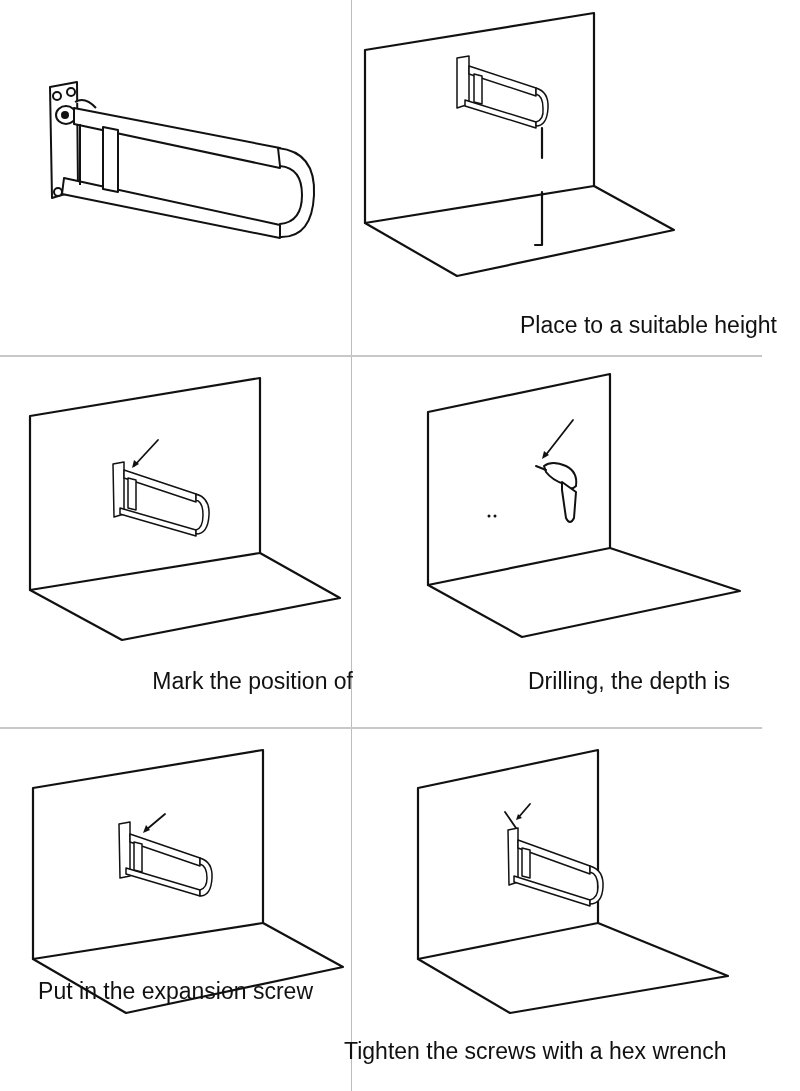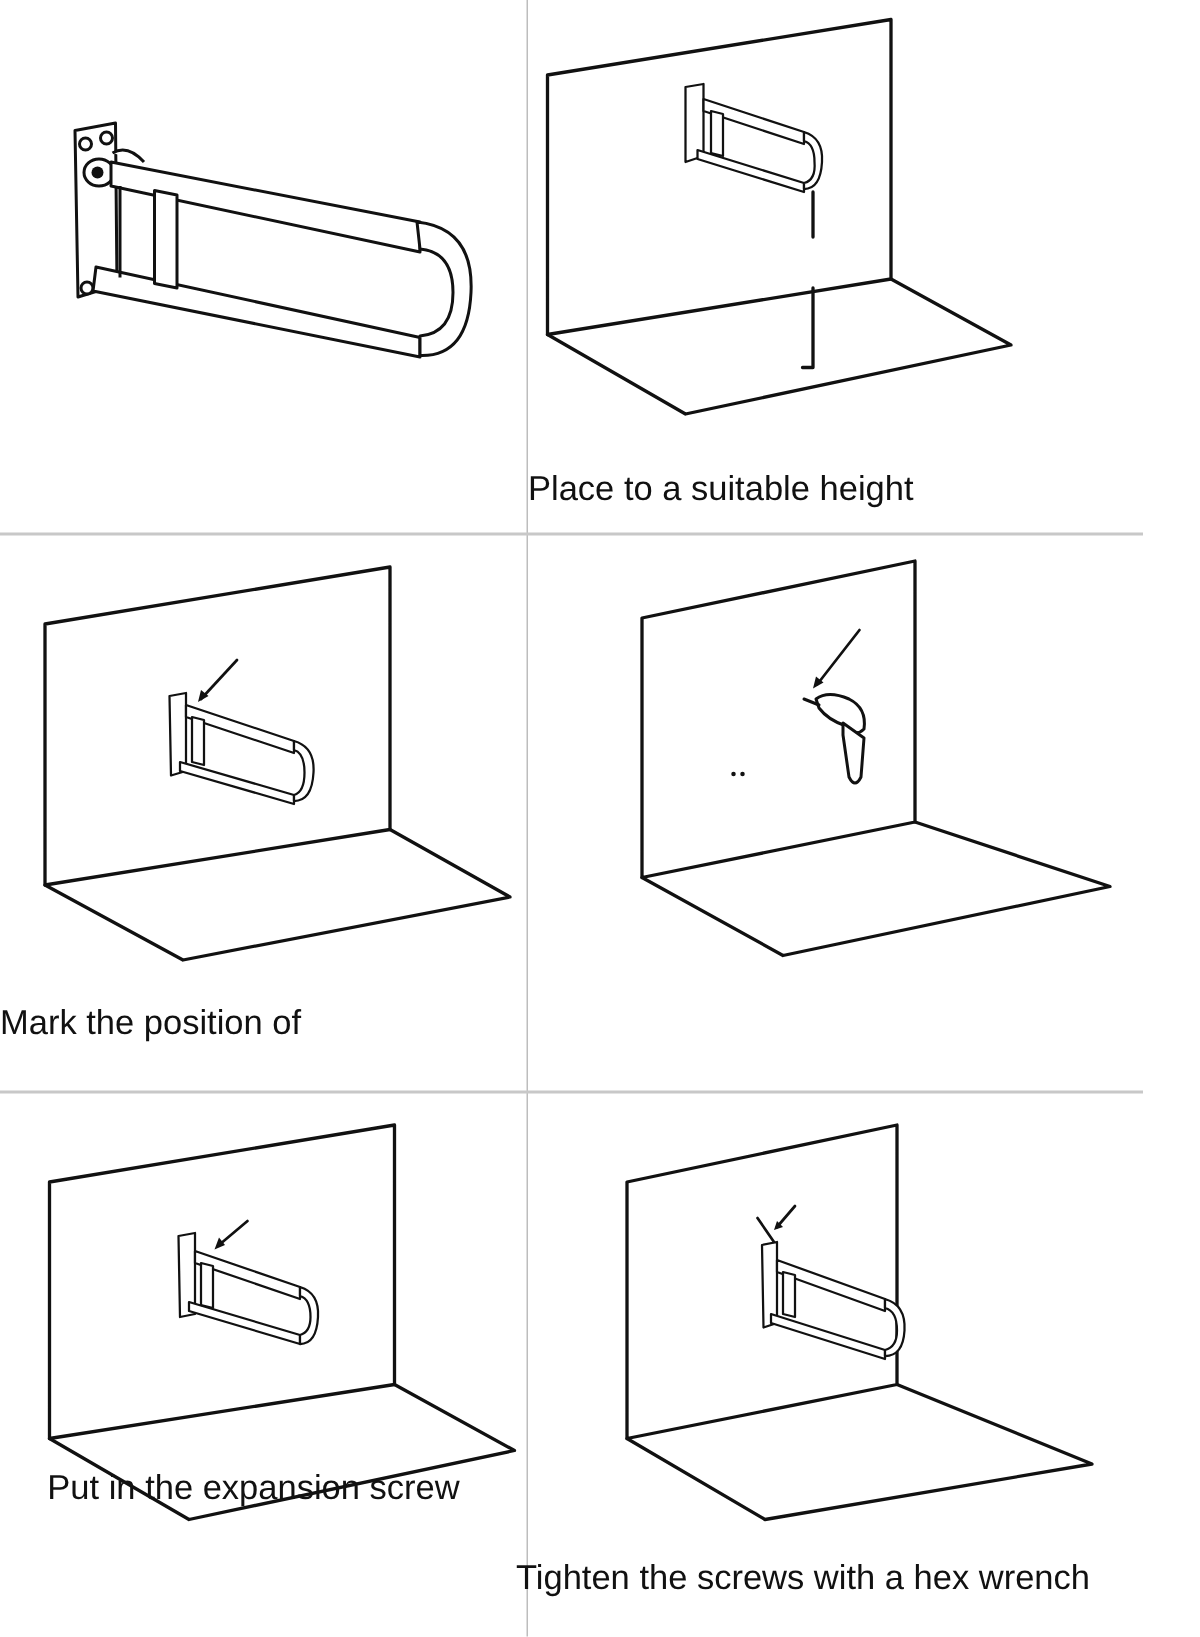--- a/index.html
+++ b/index.html
@@ -1,21 +1,21 @@
 <!DOCTYPE html>
 <html><head>
 <meta charset="utf-8">
 <style>
   html, body { margin: 0; padding: 0; background: #ffffff; }
   body { width: 800px; height: 1091px; position: relative; overflow: hidden; font-family: "Liberation Sans", sans-serif; color: #111; }
   .divider-v { position: absolute; left: 351px; top: 0; width: 1px; height: 1091px; background: #bdbdbd; }
   .divider-h { position: absolute; left: 0; width: 762px; height: 2px; background: #c8c8c8; }
   .cell { position: absolute; }
   .cell svg { position: absolute; left: 0; top: 0; overflow: visible; }
-  .caption { position: absolute; text-align: left; font-size: 23px; line-height: 30px; color: #111; white-space: nowrap; }
+  .caption { position: absolute; text-align: right; font-size: 23px; line-height: 30px; color: #111; white-space: nowrap; }
   .ln { fill: none; stroke: #111; stroke-width: 2.2; stroke-linecap: round; stroke-linejoin: round; }
   .tube { fill: #fff; stroke: #111; stroke-width: 2; stroke-linejoin: round; }
   .tubethin { fill: #fff; stroke: #111; stroke-width: 1.5; stroke-linejoin: round; }
 </style>
 </head>
 <body>
 
 <div class="divider-v"></div>
 <div class="divider-h" style="top:355px"></div>
 <div class="divider-h" style="top:727px"></div>
@@ -69,57 +69,58 @@
     <path class="tubethin" d="M113 106 L124 104 L124 156 L114 159 Z"></path>
     <path class="tubethin" d="M124 112 L196 136 L196 144 L124 120 Z"></path>
     <path class="tubethin" d="M120 150 L196 172 L196 178 L120 156 Z"></path>
     <path class="tubethin" d="M196 136 Q210 140 209 157 Q208 176 196 176 L196 172 Q203 170 203 157 Q203 144 196 142 Z"></path>
     <path class="tubethin" d="M128 120 L136 122 L136 152 L128 150 Z"></path>
     <path class="ln" d="M158 82 L134 108" style="stroke-width:1.8"></path>
     <path d="M132 110 L134 102 L139 106 Z" fill="#111"></path>
   </svg>
 </div>
 
-<div class="caption" style="left:0;top:666px;width:340px">
+<div class="caption" style="left:13px;top:666px;width:340px">
   <div>Mark the position of</div>
 </div>
 
 <div class="cell" style="left:352px;top:358px;width:448px;height:370px">
   <svg width="448" height="300">
     <path class="ln" d="M76 54 L258 16 L258 190 L76 227 Z"></path>
     <path class="ln" d="M76 227 L170 279 L388 233 L258 190"></path>
     <path class="ln" d="M221 62 L193 98" style="stroke-width:1.8"></path>
     <path d="M190 101 L192 93 L197 97 Z" fill="#111"></path>
 
     <path class="tube" d="M192 108 Q200 102 214 108 Q226 114 224 128 Q218 134 212 126 Q200 122 194 114 Z"></path>
     <path class="tube" d="M210 124 L224 134 L222 160 Q218 168 214 160 L210 132 Z"></path>
     <path class="ln" d="M184 108 L194 112" style="stroke-width:2"></path>
     <circle cx="137" cy="158" r="1.5" fill="#111"></circle>
       <circle cx="143" cy="158" r="1.5" fill="#111"></circle>
   </svg>
 </div>
 
 <div class="caption" style="left:370px;top:666px;width:360px">
+  <div>Drilling, the depth is</div>
 </div>
 
 <div class="cell" style="left:0;top:730px;width:350px;height:361px">
   <svg width="350" height="290">
     <path class="ln" d="M33 58 L263 20 L263 193 L33 229 Z"></path>
     <path class="ln" d="M33 229 L126 283 L343 237 L263 193"></path>
     <path class="tubethin" d="M119 94 L130 92 L130 146 L120 148 Z"></path>
     <path class="tubethin" d="M130 104 L200 128 L200 136 L130 112 Z"></path>
     <path class="tubethin" d="M126 138 L200 160 L200 166 L126 144 Z"></path>
     <path class="tubethin" d="M200 128 Q213 132 212 148 Q211 166 200 166 L200 160 Q207 158 207 148 Q207 136 200 134 Z"></path>
     <path class="tubethin" d="M134 112 L142 114 L142 142 L134 140 Z"></path>
     <path class="ln" d="M165 84 L146 100" style="stroke-width:1.8"></path>
     <path d="M143 103 L146 95 L150 100 Z" fill="#111"></path>
   </svg>
 </div>
 
-<div class="caption" style="left:0;top:976px;width:310px;text-align:center;padding-left:14px">
+<div class="caption" style="left:0;top:976px;width:310px;text-align:right;padding-left:3px">
   <span>Put in the expansion screw</span>
 </div>
 
 <div class="cell" style="left:352px;top:730px;width:448px;height:361px">
   <svg width="448" height="290">
     <path class="ln" d="M66 58 L246 20 L246 193 L66 229 Z"></path>
     <path class="ln" d="M66 229 L158 283 L376 246 L246 193"></path>
     <path class="tubethin" d="M156 100 L166 98 L166 152 L157 155 Z"></path>
     <path class="tubethin" d="M166 110 L238 136 L238 144 L166 118 Z"></path>
     <path class="tubethin" d="M162 146 L238 170 L238 176 L162 152 Z"></path>

